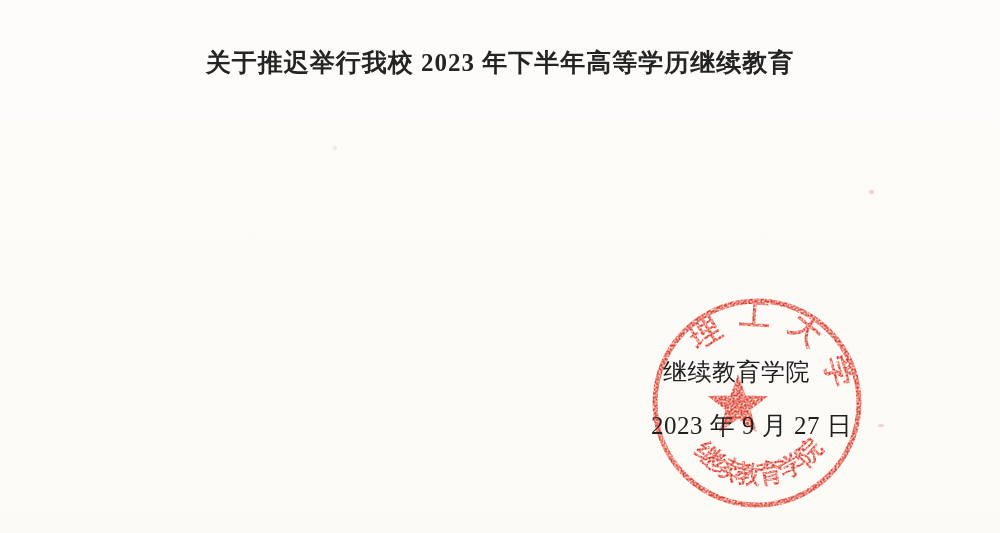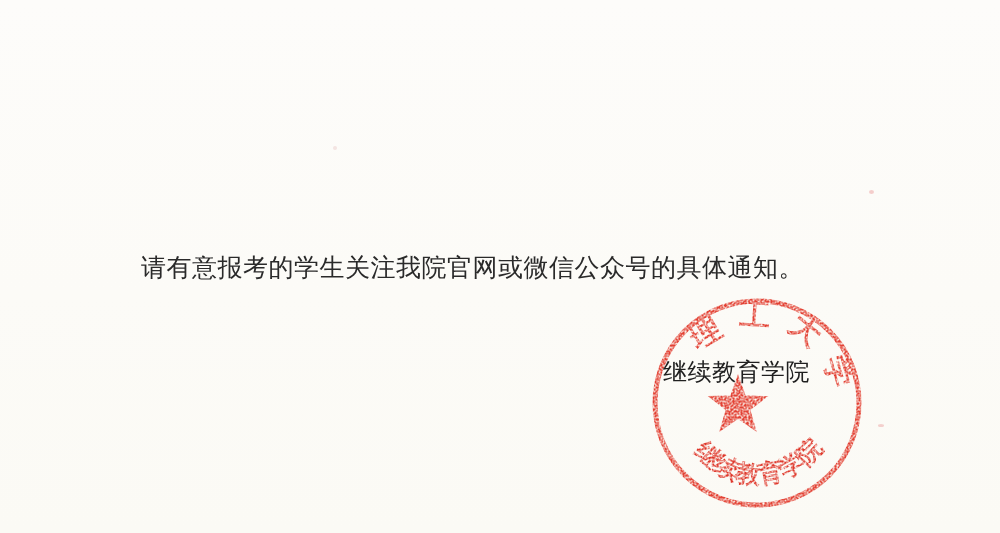--- a/index.html
+++ b/index.html
@@ -45,22 +45,22 @@
   .speck{position:absolute;border-radius:50%;}
   .speck-1{left:869px;top:190px;width:5px;height:4px;background:rgba(230,120,120,.35);}
   .speck-2{left:878px;top:424px;width:6px;height:3px;background:rgba(225,110,110,.3);}
   .speck-3{left:333px;top:146px;width:4px;height:4px;background:rgba(220,160,160,.25);}
 </style>
 </head>
 <body>
 
 <div class="page">
 
+  <div class="abs title-line title-1">关于推迟举行我校 2023 年下半年高等学历继续教育</div>
 
-  <div class="abs body-line body-3">请有意报考的学生关注我院官网或微信公众号的具体通知。</div>
 
   <svg class="stamp" viewBox="0 0 212 212" xmlns="http://www.w3.org/2000/svg">
     <defs>
       <filter id="inkGrain" x="-10%" y="-10%" width="120%" height="120%">
         <feTurbulence type="fractalNoise" baseFrequency="0.5" numOctaves="3" seed="7" result="noise"></feTurbulence>
         <feColorMatrix in="noise" type="matrix" values="0 0 0 0 0  0 0 0 0 0  0 0 0 0 0  0 0 0 2 -0.35" result="mask"></feColorMatrix>
         <feComposite in="SourceGraphic" in2="mask" operator="in"></feComposite>
       </filter>
       <path id="arcTop" d="M 47 56.5 A 77 77 0 0 1 182.7 99.3" fill="none"></path>
       <path id="arcBottom" d="M 43 155.2 A 80 80 0 0 0 169 155.2" fill="none"></path>
@@ -71,18 +71,19 @@
       <text fill="#e2382a" font-size="31" letter-spacing="16">
         <textPath href="#arcTop" startOffset="2">理工大学</textPath>
       </text>
       <text fill="#de2f22" font-size="25" letter-spacing="0">
         <textPath href="#arcBottom" startOffset="0">继续教育学院</textPath>
       </text>
     </g>
   </svg>
 
   <div class="abs sig-org">继续教育学院</div>
+  <div class="abs sig-date">2023 年 9 月 27 日</div>
 
   <div class="speck speck-1"></div>
   <div class="speck speck-2"></div>
   <div class="speck speck-3"></div>
 
 </div>
 
 </body></html>

